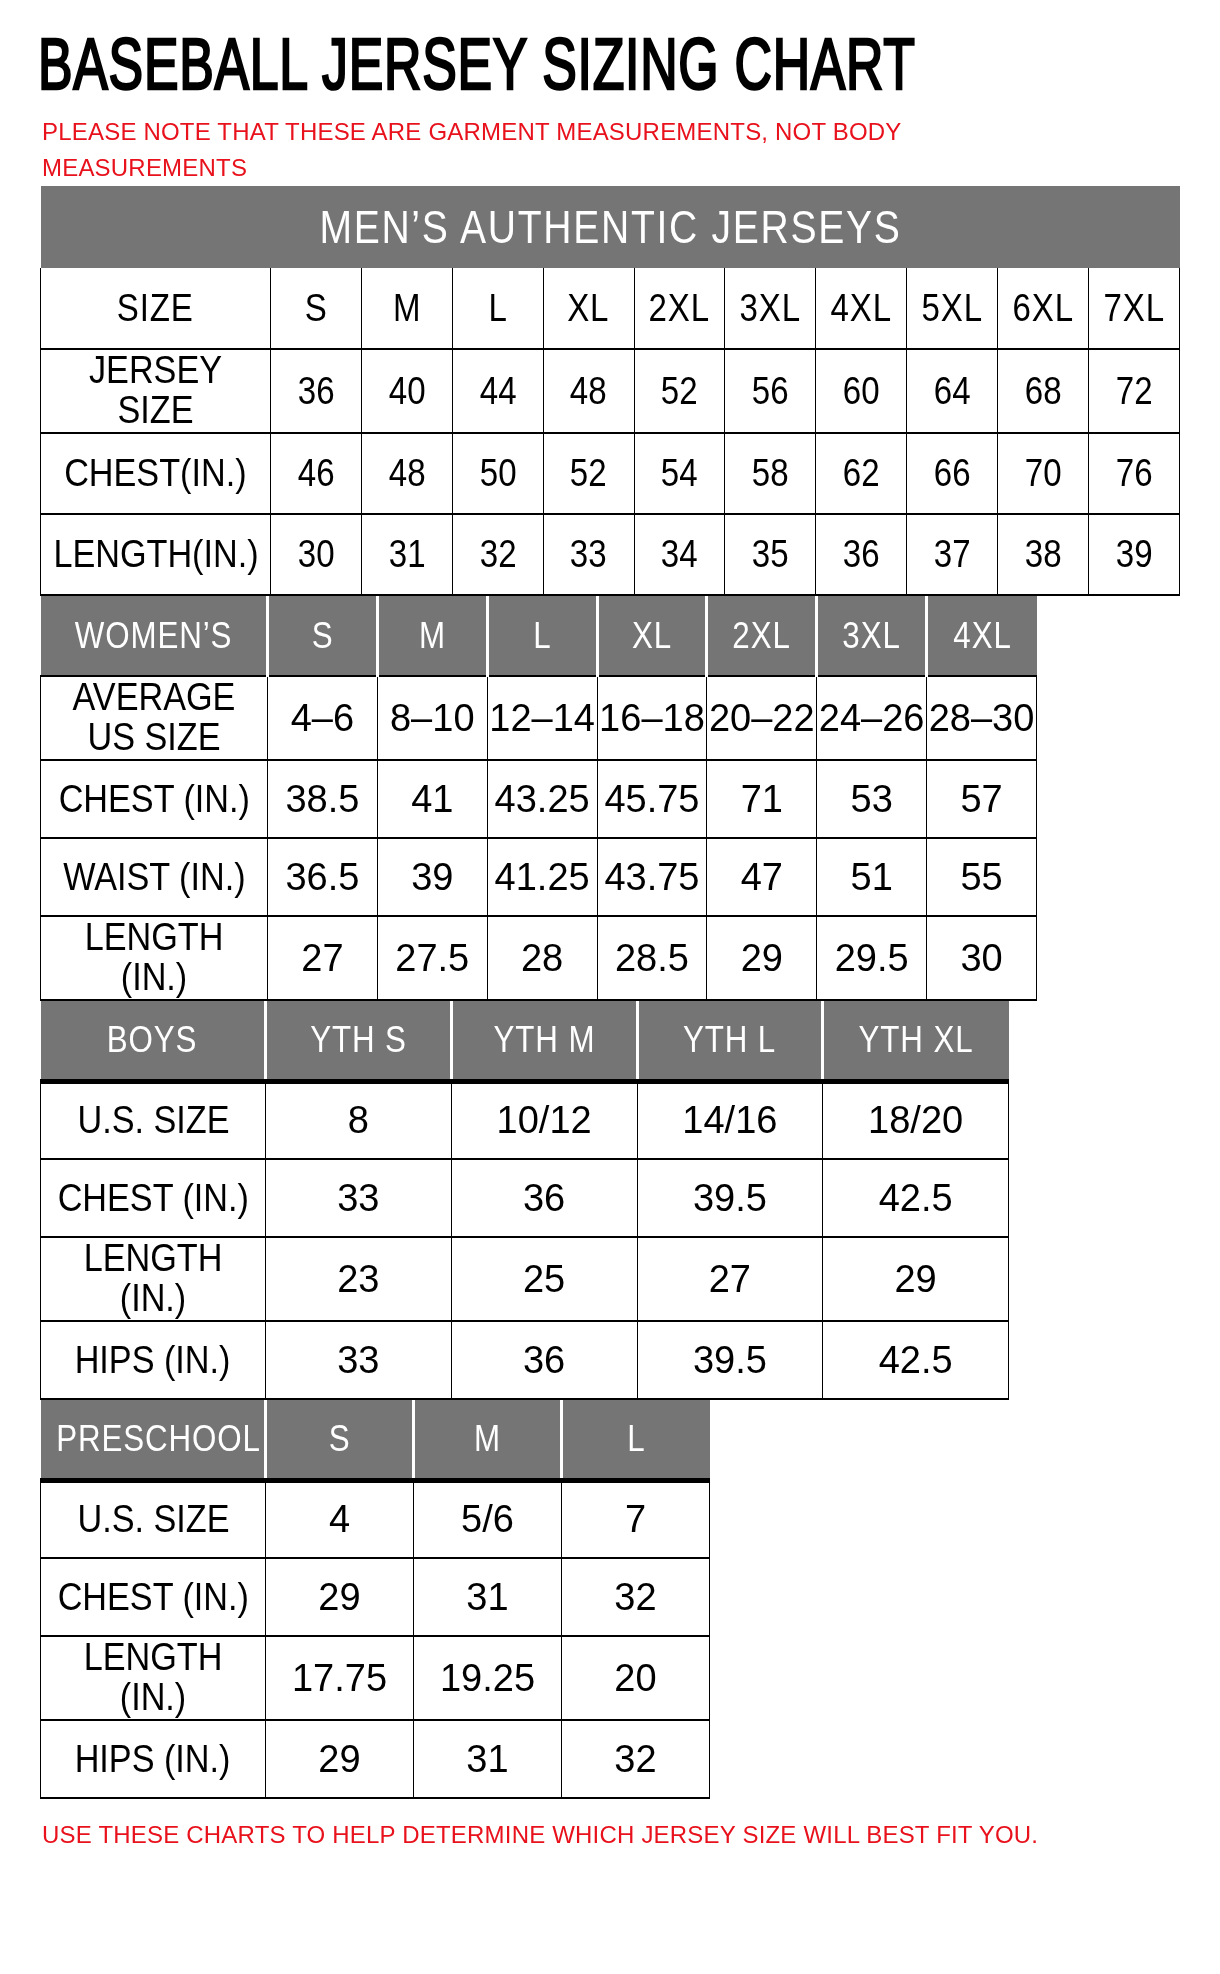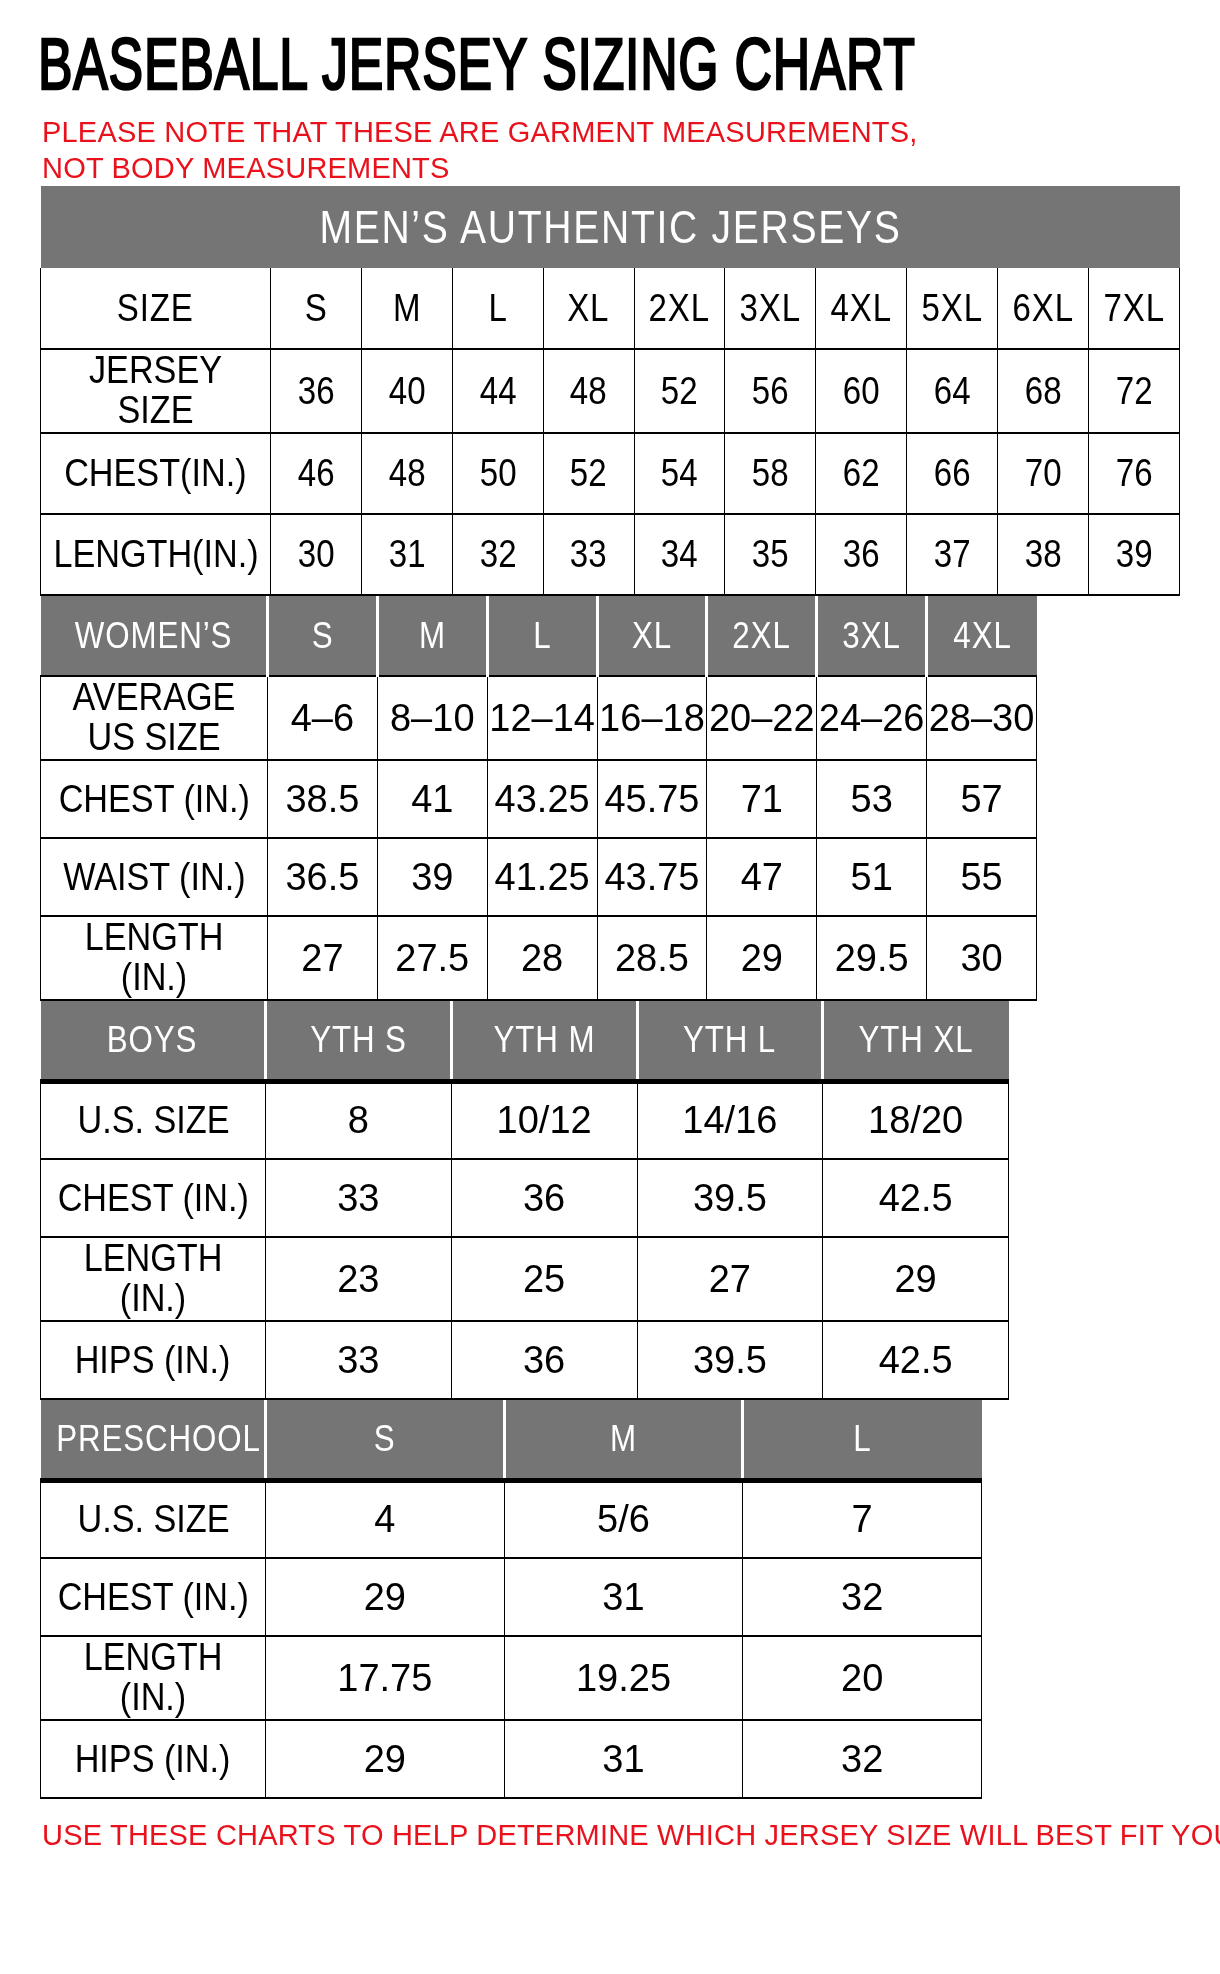--- a/index.html
+++ b/index.html
@@ -12,21 +12,21 @@
   }
   h1.title {
     margin: 28px 0 0 38px; font-size: 72px; line-height: 72px;
     font-weight: normal; white-space: nowrap;
   }
   h1.title .squeeze {
     display: inline-block; transform: scaleX(0.72); transform-origin: 0 50%;
     -webkit-text-stroke: 2.5px #000; letter-spacing: 1px;
   }
   p.note {
-    color: var(--red); font-size: 29px; line-height: 36px;
+    color: var(--red); font-size: 24px; line-height: 36px;
     margin: 14px 0 0 42px; max-width: 940px; letter-spacing: 0.2px;
   }
   p.note.bottom { margin-top: 18px; max-width: none; white-space: nowrap; }
 
   table.tbl {
     border-collapse: collapse; table-layout: fixed;
     margin: 0 0 0 40px; empty-cells: show; border-radius: 30px;
   }
   .tbl td {
     text-align: center; vertical-align: middle; padding: 0;
@@ -62,21 +62,21 @@
   .preschool tr.hdr td:last-child { border-right: none; }
   .womens tr.hdr td { border-bottom: 2px solid #000; }
   .boys tr.hdr td, .preschool tr.hdr td { border-bottom: 5px solid #000; }
   tr.hdr .t { transform: scaleX(0.87); letter-spacing: 1px; }
   td.lab .t { transform: scaleX(0.9); }
 
   .womens { width: 997px; }
   .womens col.label { width: 227px; }
   .boys { width: 969px; margin-top: 40px; }
   .boys col.label { width: 225px; }
-  .preschool { width: 942px; margin-top: 32px; }
+  .preschool { width: 670px; margin-top: 32px; }
   .preschool col.label { width: 225px; }
 </style>
 </head>
 <body>
 
 <div class="page">
   <h1 class="title"><span class="squeeze">BASEBALL JERSEY SIZING CHART</span></h1>
 
   <p class="note">PLEASE NOTE THAT THESE ARE GARMENT MEASUREMENTS, NOT BODY MEASUREMENTS</p>
 

